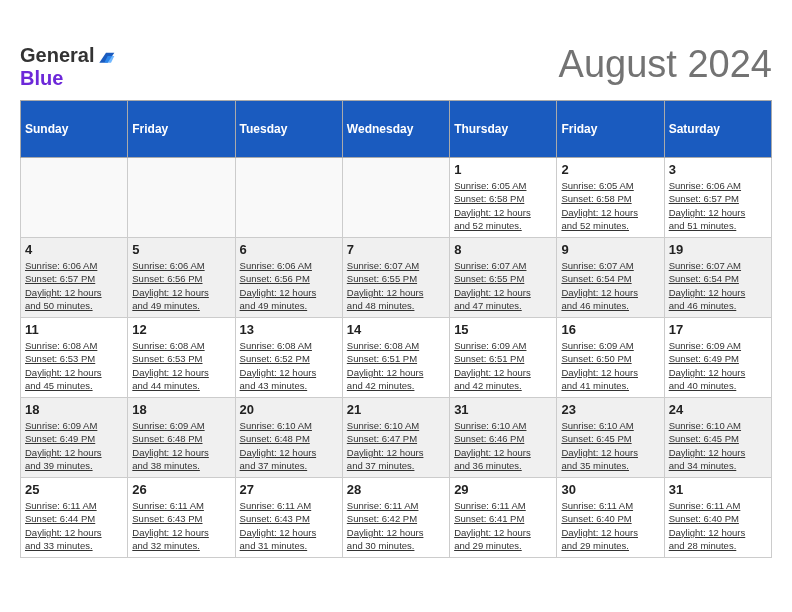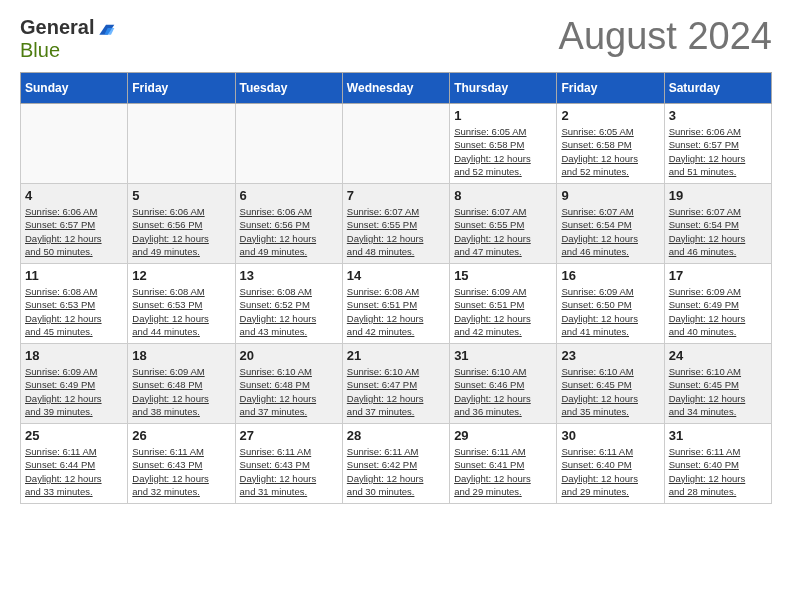--- a/index.html
+++ b/index.html
@@ -6,20 +6,21 @@
     body {
       font-family: Arial, sans-serif;
       background: #fff;
       width: 792px;
       min-height: 612px;
       overflow: hidden;
     }
     .page {
       width: 792px;
       padding: 16px 20px 12px 20px;
+      margin-top: 28px;
     }
     .header {
       display: flex;
       justify-content: space-between;
       align-items: flex-start;
       margin-bottom: 10px;
     }
     .logo {
       display: flex;
       flex-direction: column;
@@ -29,22 +30,22 @@
       display: flex;
       align-items: center;
     }
     .logo-general {
       font-size: 20px;
       font-weight: bold;
       color: #333;
     }
     .logo-blue {
       font-size: 20px;
-      font-weight: normal;
-      color: #4d7c0f;
+      font-weight: bold;
+      color: #6d28d9;
     }
     .logo-icon {
       width: 20px;
       height: 20px;
       margin-left: 2px;
     }
     .title-section {
       text-align: right;
     }
     .month-title {
@@ -60,21 +61,21 @@
     .calendar-table {
       width: 100%;
       border-collapse: collapse;
       table-layout: fixed;
     }
     .calendar-table th {
       background-color: #1a5bbf;
       color: #fff;
       font-size: 12px;
       font-weight: bold;
-      padding: 8px 4px;
+      padding: 21px 4px;
       text-align: left;
       border: 1px solid #aaa;
     }
     .calendar-table td {
       border: 1px solid #ccc;
       vertical-align: top;
       padding: 4px 4px;
       font-size: 10px;
       color: #333;
       height: 80px;

